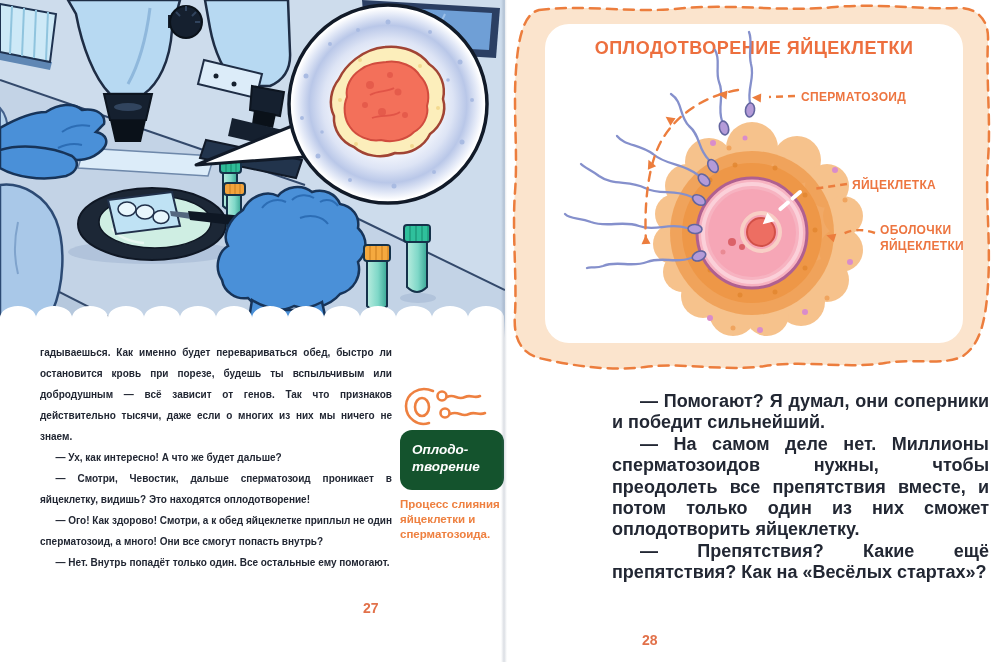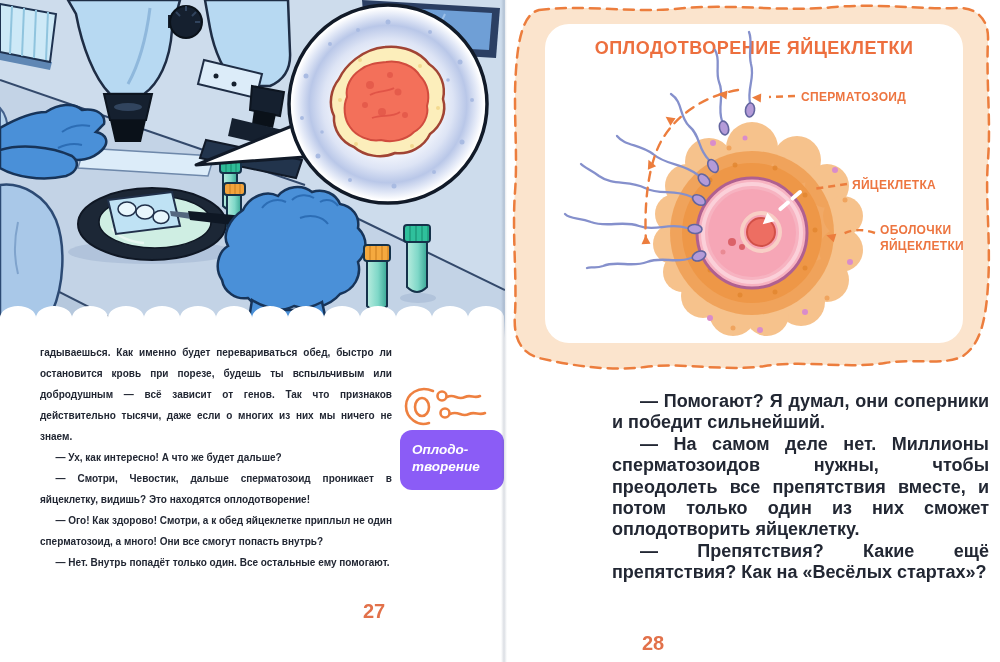--- a/index.html
+++ b/index.html
@@ -8,25 +8,25 @@
   .illu{position:absolute;left:0;top:0;}
   .diagram{position:absolute;left:505px;top:0;}
   .gutter{position:absolute;left:501px;top:0;width:6px;height:662px;
           background:linear-gradient(90deg,rgba(90,105,130,0) 0%,rgba(90,105,130,.22) 50%,rgba(90,105,130,0) 100%);}
   .text-col{position:absolute;color:#222733;font-size:10px;font-weight:700;
             line-height:21px;text-align:justify;}
   .text-col p{margin:0;text-indent:1.55em;}
   .text-col p.cont{text-indent:0;}
   #left-text{left:40px;top:342px;width:352px;}
   #right-text{left:612px;top:391px;width:377px;font-size:18px;line-height:21.4px;}
-  .pagenum{position:absolute;font-size:20px;font-weight:700;color:#e2714a;}
+  .pagenum{position:absolute;font-size:14px;font-weight:700;color:#e2714a;}
   #pn27{left:363px;top:600px;}
   #pn28{left:642px;top:632px;}
   .sidebar-icon{position:absolute;left:399px;top:383px;}
-  .term-box{position:absolute;left:400px;top:430px;width:104px;height:60px;background:#8b5cf6;
+  .term-box{position:absolute;left:400px;top:430px;width:104px;height:60px;background:#14532d;
             border-radius:12px;color:#ffffff;font-style:italic;font-weight:700;font-size:13.5px;
             line-height:17px;padding:11px 0 0 12px;box-sizing:border-box;}
   .definition{position:absolute;left:400px;top:497px;width:106px;font-size:11.5px;
               font-weight:700;line-height:15px;color:#ee8040;}
   svg text{font-family:"Liberation Sans",sans-serif;font-weight:700;}
   .dtitle{font-size:18px;fill:#ed6f3e;letter-spacing:.5px;}
   .dlabel{font-size:12px;fill:#ed7540;letter-spacing:.3px;}
 </style>
 </head>
 <body>
@@ -216,20 +216,21 @@
       <ellipse cx="23" cy="24" rx="7" ry="9"></ellipse>
       <circle cx="43" cy="13" r="4.5"></circle>
       <path d="M48,14 C56,10 58,18 66,14 C72,11 75,16 81,13"></path>
       <circle cx="46" cy="30" r="4.5"></circle>
       <path d="M51,31 C60,27 62,35 70,31 C76,28 80,33 86,30"></path>
     </g>
   </svg>
   <div class="term-box">
     <span>Оплодо-творение</span>
   </div>
+  <div class="definition">Процесс слия­ния яйцеклетки и спермато­зоида.</div>
 
   <div class="pagenum" id="pn27">27</div>
 
   <div class="gutter"></div>
 
   <svg class="diagram" width="495" height="380" viewBox="0 0 495 380">
 
     <g>
       <path id="blob" d="M34,10 C80,4 130,14 180,8 C230,4 280,12 330,7 C375,3 420,10 452,8 C472,7 484,20 483,40 C481,80 486,120 483,160 C480,200 486,240 483,285 C481,318 476,344 458,356 C440,366 410,358 380,363 C340,369 300,360 260,366 C220,372 180,362 140,367 C100,372 60,364 34,358 C16,353 8,338 10,314 C12,276 7,232 10,192 C13,152 8,110 11,70 C13,40 18,14 34,10 Z" fill="#fbe4cd"></path>
       <use href="#blob" fill="none" stroke="#ec7d3d" stroke-width="2.5" stroke-dasharray="10 7" stroke-linecap="round"></use>

